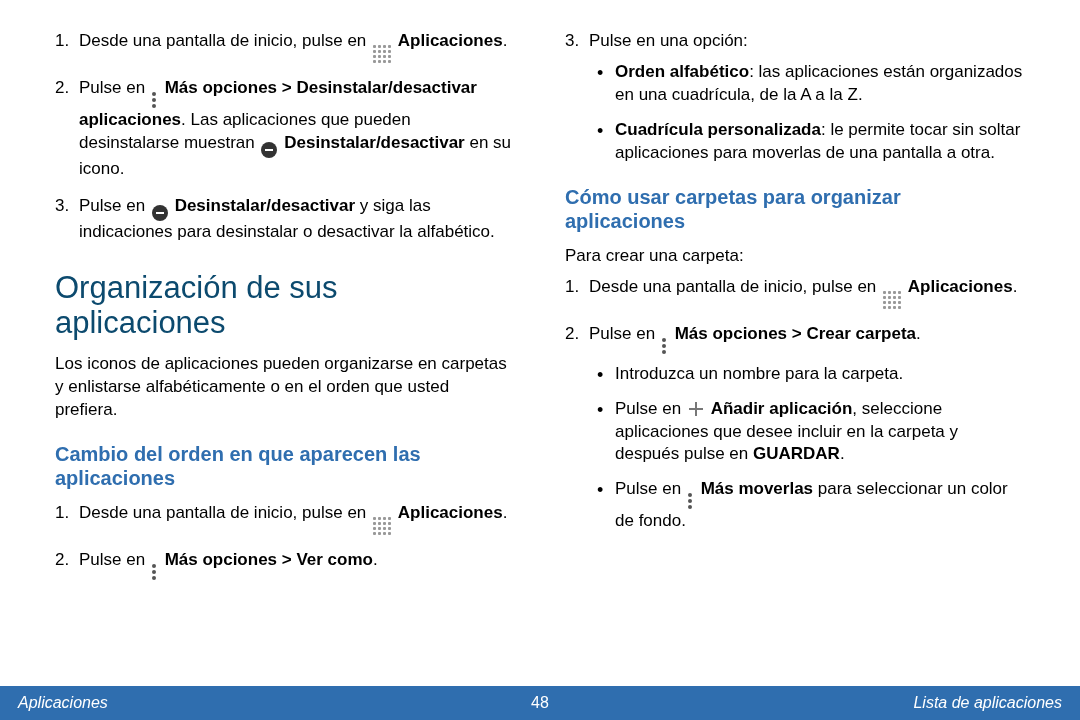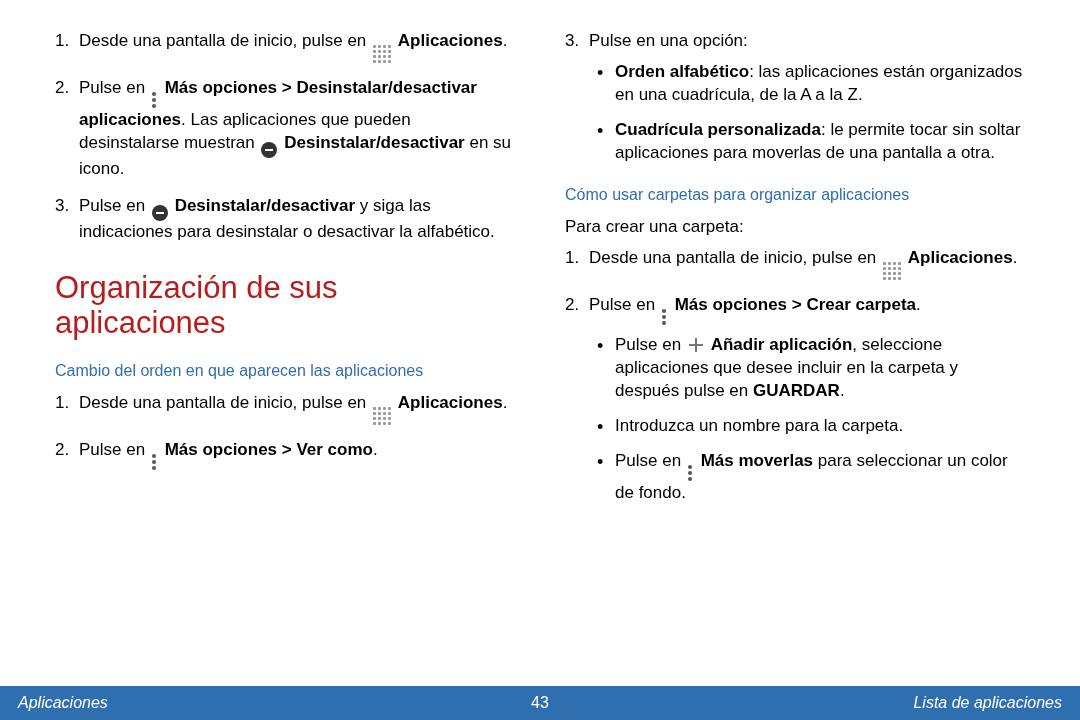--- a/index.html
+++ b/index.html
@@ -48,31 +48,31 @@
     margin-bottom: 12px;
   }
   .ul > li::before {
     content: "•";
     position: absolute;
     left: -18px;
     top: 0;
     font-size: 18px;
   }
   .h1 {
-    color: #b91c1c;
+    color: #0c4a6e;
     font-size: 31px;
     font-weight: 400;
     line-height: 1.15;
     margin-top: 26px;
     margin-bottom: 12px;
   }
   .h2 {
     color: #2f6eaf;
-    font-size: 16px;
-    font-weight: 400;
+    font-size: 20px;
+    font-weight: 700;
     line-height: 1.2;
     margin-top: 20px;
     margin-bottom: 12px;
   }
   .para {
     margin-bottom: 14px;
   }
   b { font-weight: 700; }
   .icon {
     display: inline-block;
@@ -211,20 +211,21 @@
       </li>
       <li>
         <span class="num">3.</span>
         <span>Pulse en </span>
         <span class="icon minus-icon"></span>
         <b>Desinstalar/desactivar</b><span> y siga las indicaciones para desinstalar o desactivar la alfabético.</span>
       </li>
     </ol>
 
     <div class="h1">Organización de sus aplicaciones</div>
+    <div class="para">Los iconos de aplicaciones pueden organizarse en carpetas y enlistarse alfabéticamente o en el orden que usted prefiera.</div>
     <div class="h2">Cambio del orden en que aparecen las aplicaciones</div>
 
     <ol class="ol">
       <li>
         <span class="num">1.</span>
         <span>Desde una pantalla de inicio, pulse en </span>
         <span class="icon apps-icon">
             <span></span>
             <span></span>
             <span></span>
@@ -305,39 +306,39 @@
         <span>Pulse en </span>
         <span class="icon more-icon">
             <span></span>
             <span></span>
             <span></span>
           </span>
         <b>Más opciones &gt; Crear carpeta</b><span>.</span>
 
         <ul class="ul">
           <li>
+            <span>Introduzca un nombre para la carpeta.</span>
+          </li>
+          <li>
             <span>Pulse en </span>
             <span class="icon plus-icon"></span>
             <b>Añadir aplicación</b><span>, seleccione aplicaciones que desee incluir en la carpeta y después pulse en </span><b>GUARDAR</b><span>.</span>
-          </li>
-          <li>
-            <span>Introduzca un nombre para la carpeta.</span>
           </li>
           <li>
             <span>Pulse en </span>
             <span class="icon more-icon">
                 <span></span>
                 <span></span>
                 <span></span>
               </span>
             <b>Más moverlas</b><span> para seleccionar un color de fondo.</span>
           </li>
         </ul>
       </li>
     </ol>
   </div>
 </div>
 
 <div class="footer">
   <div>Aplicaciones</div>
-  <div class="center">43</div>
+  <div class="center">48</div>
   <div>Lista de aplicaciones</div>
 </div>
 
 </body></html>

